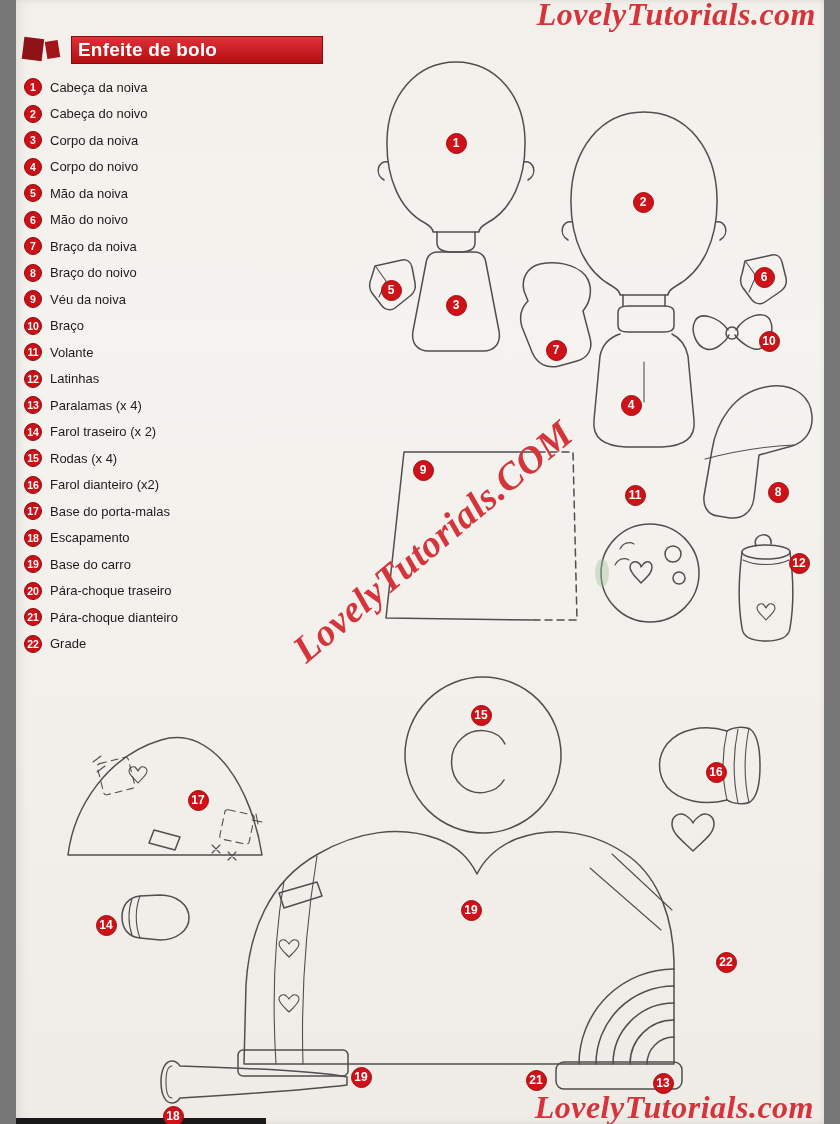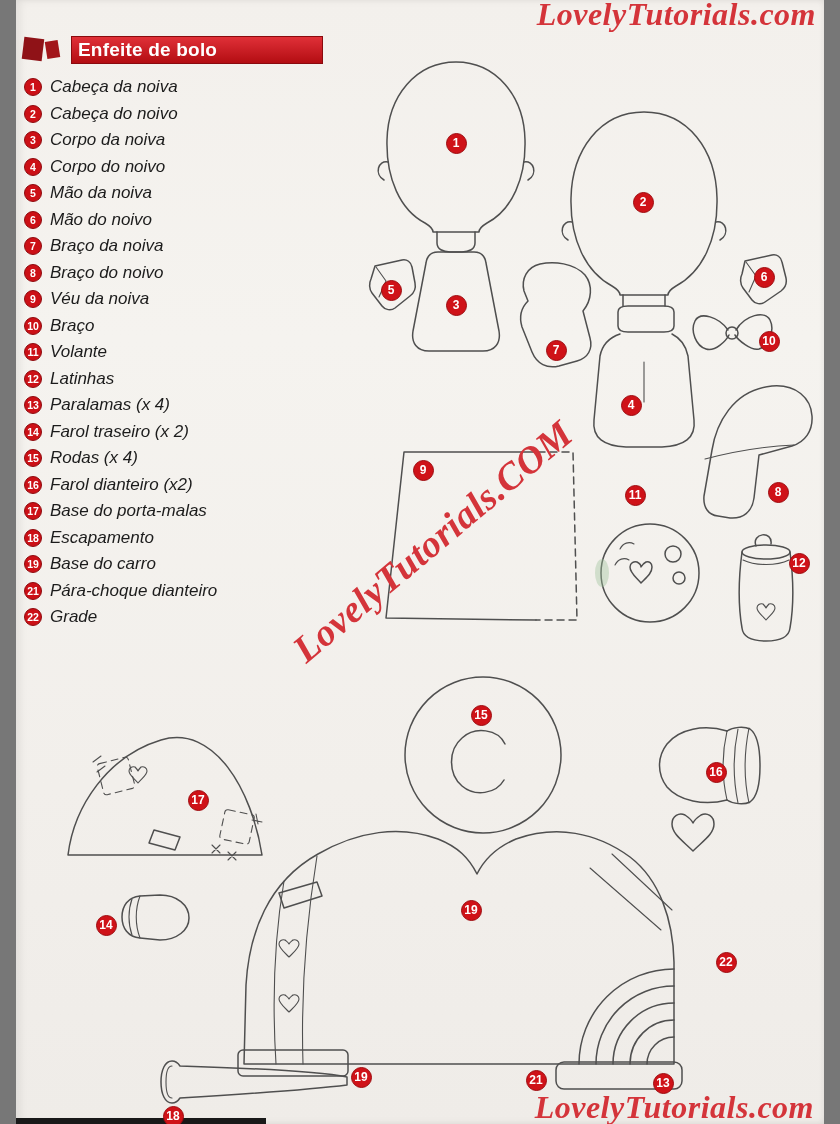--- a/index.html
+++ b/index.html
@@ -30,21 +30,21 @@
   .torn-1 { left:7px; top:38px; width:20px; height:22px; transform:rotate(7deg); }
   .torn-2 { left:30px; top:41px; width:13px; height:17px; transform:rotate(-9deg); background:#a2151a; }
   
   .legend { position:absolute; left:8px; top:74px; width:292px; list-style:none; }
   .legend-item { display:flex; align-items:center; height:26.5px; gap:8px; }
   .badge {
     flex:0 0 auto; width:18px; height:18px; border-radius:50%;
     background:#cc1016; border:1px solid #8f0b0f; color:#fff;
     font-size:10.5px; font-weight:bold; display:flex; align-items:center; justify-content:center;
   }
-  .legend-label { font-size:17px; color:#1c1c1c;font-style:italic; }
+  .legend-label { font-size:13px; color:#1c1c1c; }
   
   #pattern-svg { position:absolute; left:0; top:0; }
   #pattern-svg path, #pattern-svg rect, #pattern-svg circle, #pattern-svg ellipse {
     fill:none; stroke:#4f4f4f; stroke-width:1.5; stroke-linecap:round; stroke-linejoin:round;
   }
   #pattern-svg .dashed { stroke-dasharray:7 5; }
   #pattern-svg .thin { stroke-width:1.1; }
   
   .marker {
     position:absolute; width:21px; height:21px; margin:-10.5px 0 0 -10.5px;
@@ -278,20 +278,24 @@
         <span class="badge">17</span>
         <span class="legend-label">Base do porta-malas</span>
       </li>
     <li class="legend-item">
         <span class="badge">18</span>
         <span class="legend-label">Escapamento</span>
       </li>
     <li class="legend-item">
         <span class="badge">19</span>
         <span class="legend-label">Base do carro</span>
+      </li>
+    <li class="legend-item">
+        <span class="badge">20</span>
+        <span class="legend-label">Pára-choque traseiro</span>
       </li>
     <li class="legend-item">
         <span class="badge">21</span>
         <span class="legend-label">Pára-choque dianteiro</span>
       </li>
     <li class="legend-item">
         <span class="badge">22</span>
         <span class="legend-label">Grade</span>
       </li>
   </ul>

